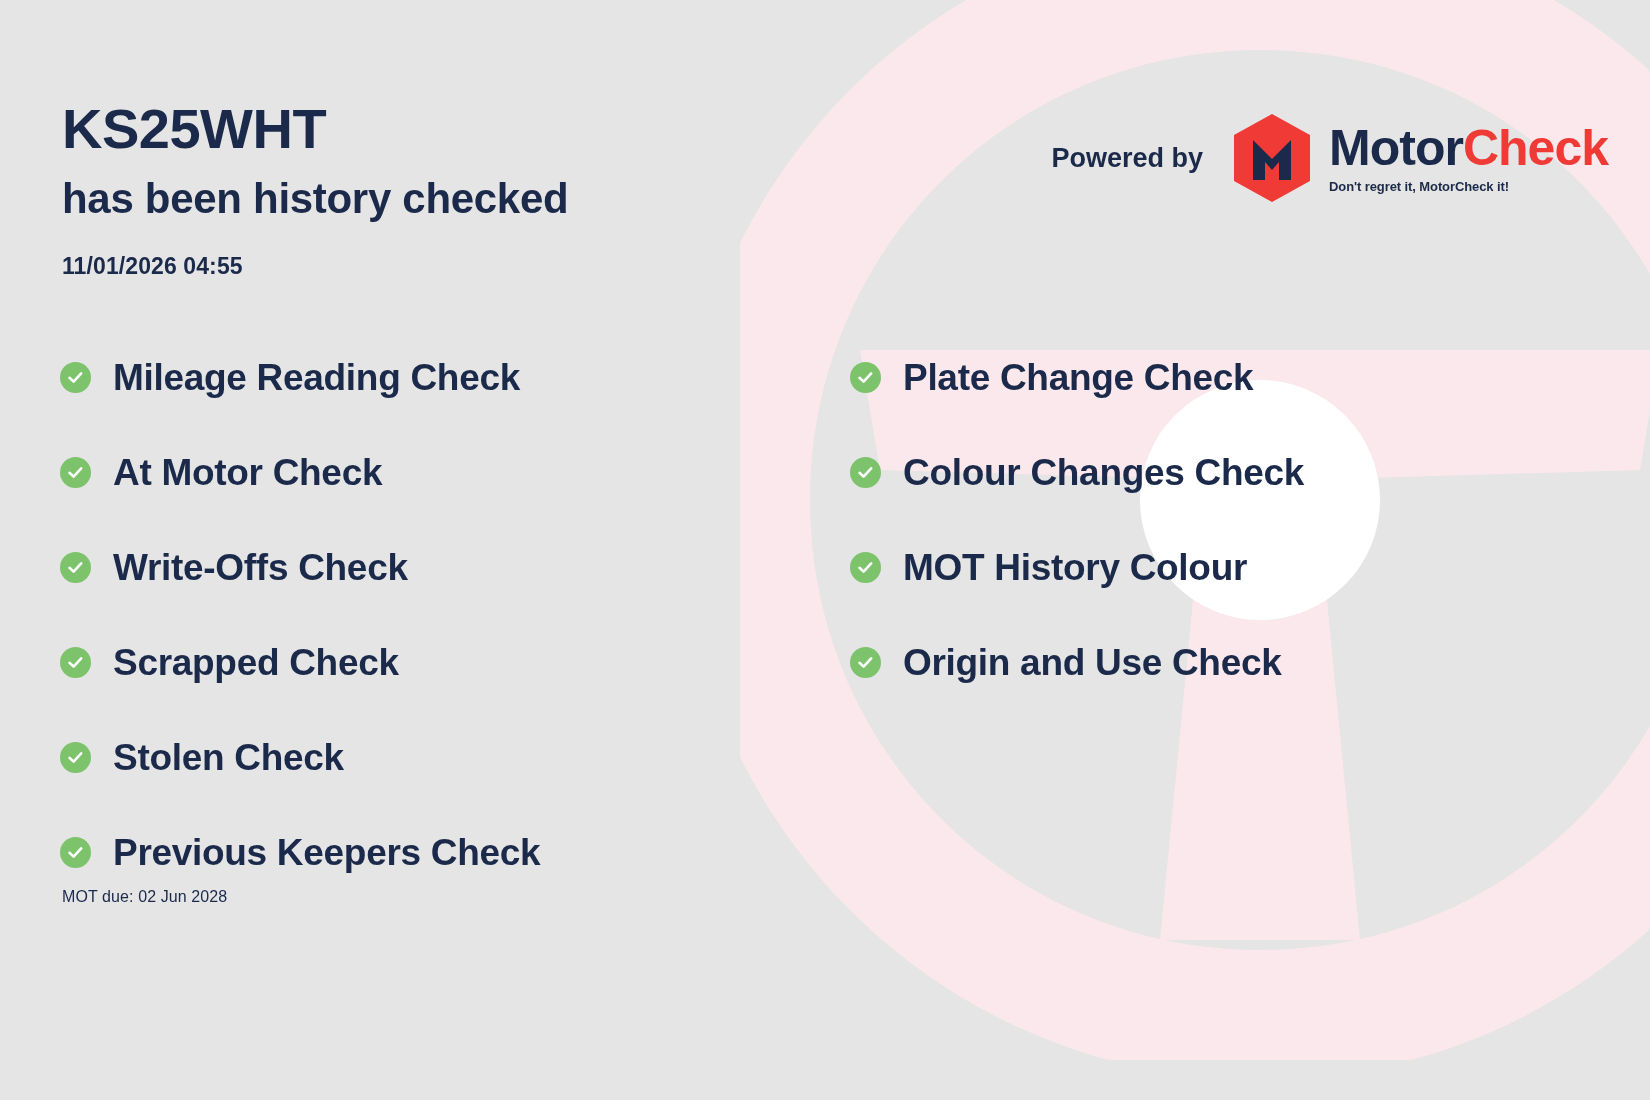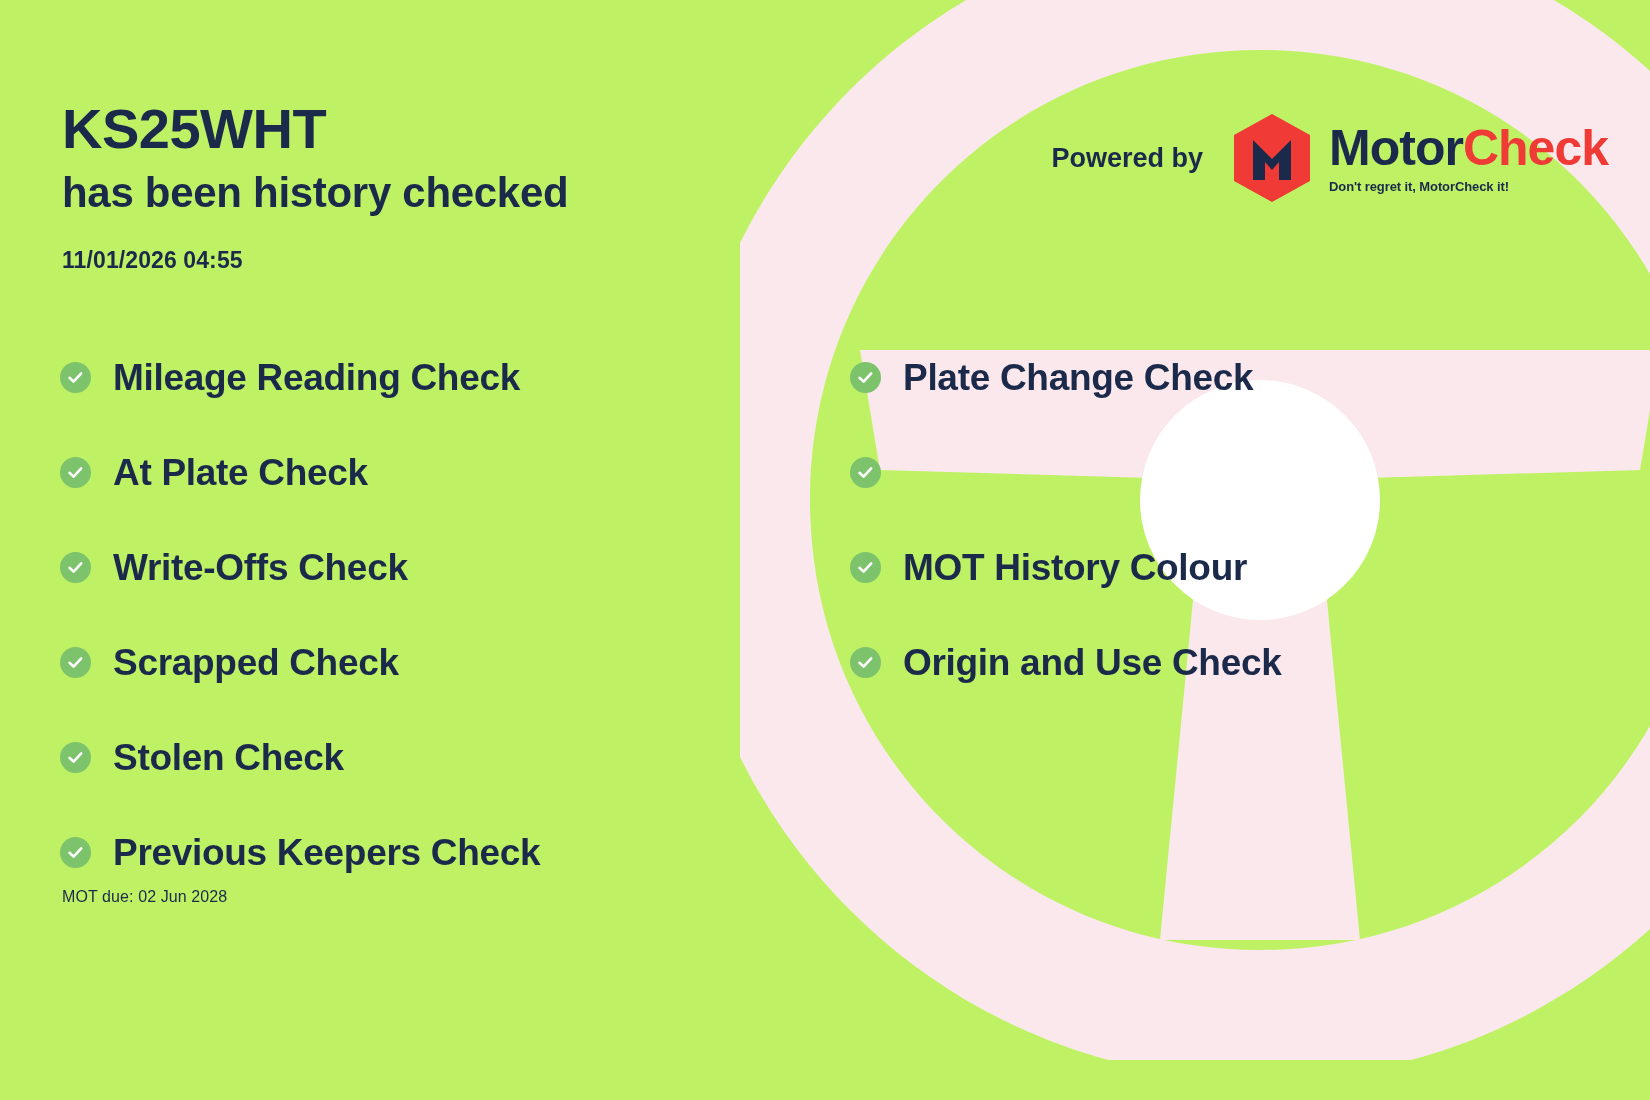--- a/index.html
+++ b/index.html
@@ -9,21 +9,21 @@
     height: 1100px;
     background: #ffffff;
     font-family: "Liberation Sans", sans-serif;
     overflow: hidden;
   }
 
   #card {
     position: relative;
     width: 1650px;
     height: 1100px;
-    background: #bef264;
+    background: #e5e5e5;
     overflow: hidden;
   }
 
   
   .wheel-wrap {
     position: absolute;
     top: -120px;
     right: -140px;
     width: 1050px;
     height: 1180px;
@@ -44,21 +44,21 @@
     color: #1b2a4a;
     letter-spacing: -0.5px;
     line-height: 1.12;
   }
   .subtitle {
     font-size: 42px;
     font-weight: 700;
     color: #1b2a4a;
     letter-spacing: -0.3px;
     line-height: 1.15;
-    margin-top: 8px;
+    margin-top: 14px;
   }
   .timestamp {
     font-size: 23px;
     font-weight: 600;
     color: #1b2a4a;
     margin-top: 30px;
     letter-spacing: 0.1px;
   }
 
   
@@ -205,21 +205,21 @@
             </svg>
         </span>
         <span class="check-label">Mileage Reading Check</span>
       </div>
       <div class="check-item">
         <span class="tick">
           <svg width="19" height="19" viewBox="0 0 19 19" aria-hidden="true">
               <path d="M3.5 9.8 L7.6 13.6 L15.2 5.4" fill="none" stroke="#ffffff" stroke-width="2.6" stroke-linecap="round" stroke-linejoin="round"></path>
             </svg>
         </span>
-        <span class="check-label">At Plate Check</span>
+        <span class="check-label">At Motor Check</span>
       </div>
       <div class="check-item">
         <span class="tick">
           <svg width="19" height="19" viewBox="0 0 19 19" aria-hidden="true">
               <path d="M3.5 9.8 L7.6 13.6 L15.2 5.4" fill="none" stroke="#ffffff" stroke-width="2.6" stroke-linecap="round" stroke-linejoin="round"></path>
             </svg>
         </span>
         <span class="check-label">Write-Offs Check</span>
       </div>
       <div class="check-item">
@@ -256,20 +256,21 @@
             </svg>
         </span>
         <span class="check-label">Plate Change Check</span>
       </div>
       <div class="check-item">
         <span class="tick">
           <svg width="19" height="19" viewBox="0 0 19 19" aria-hidden="true">
               <path d="M3.5 9.8 L7.6 13.6 L15.2 5.4" fill="none" stroke="#ffffff" stroke-width="2.6" stroke-linecap="round" stroke-linejoin="round"></path>
             </svg>
         </span>
+        <span class="check-label">Colour Changes Check</span>
       </div>
       <div class="check-item">
         <span class="tick">
           <svg width="19" height="19" viewBox="0 0 19 19" aria-hidden="true">
               <path d="M3.5 9.8 L7.6 13.6 L15.2 5.4" fill="none" stroke="#ffffff" stroke-width="2.6" stroke-linecap="round" stroke-linejoin="round"></path>
             </svg>
         </span>
         <span class="check-label">MOT History Colour</span>
       </div>
       <div class="check-item">

